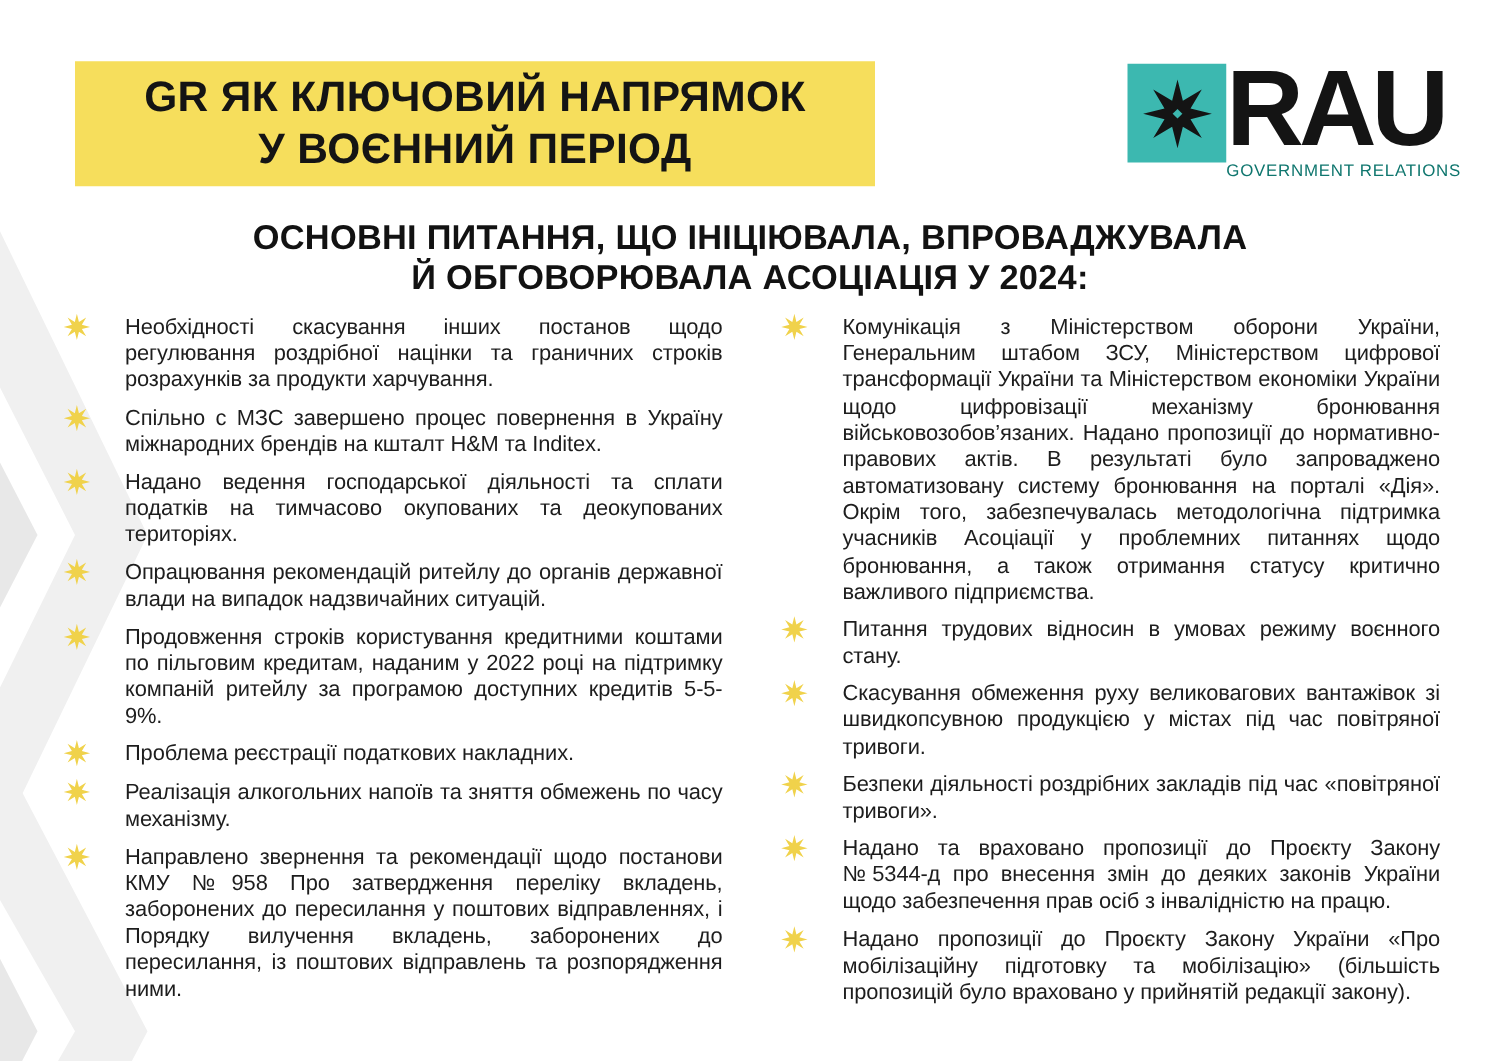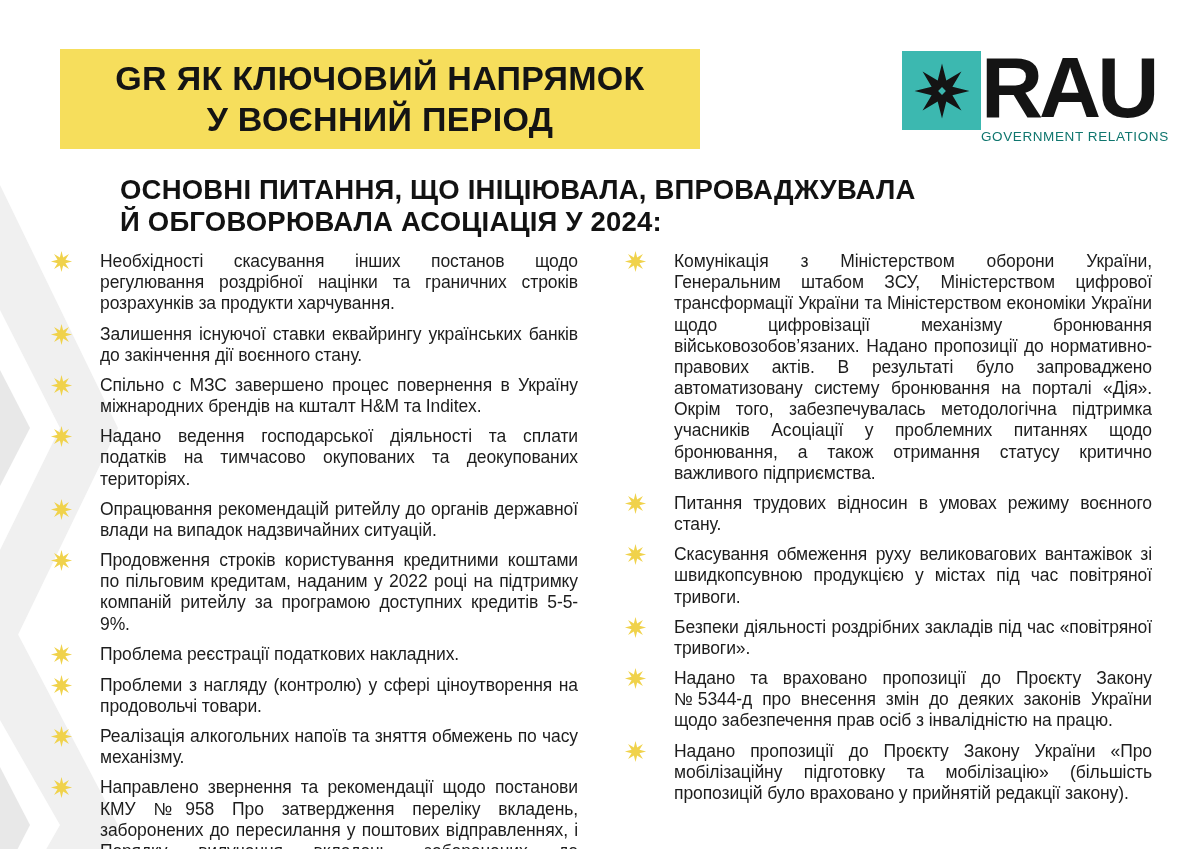--- a/index.html
+++ b/index.html
@@ -35,21 +35,21 @@
     font-size:86px;font-weight:bold;line-height:72px;letter-spacing:-4px;
     color:#141414;
   }
   .logo-sub{
     font-size:13.5px;font-weight:normal;letter-spacing:0.6px;color:#0f766e;margin-top:6px;
     white-space:nowrap;
   }
   
   .heading{
     position:absolute;top:174px;left:50%;transform:translateX(-50%);
-    width:960px;
+    width:960px;text-align:center;
     font-size:27.5px;font-weight:bold;line-height:1.17;letter-spacing:0.2px;color:#121212;
   }
   .heading .line{white-space:nowrap;}
   
   .content{
     position:absolute;top:251px;left:50px;width:1102px;
     display:flex;gap:46px;
   }
   .col{flex:1 1 0;list-style:none;margin:0;padding:0;min-width:0;}
   .col li{display:flex;gap:27px;margin:0 0 9px 0;align-items:flex-start;}
@@ -116,26 +116,20 @@
       <li>
         <svg class="bullet" viewBox="0 0 24 24">
             <use href="#star8" fill="#F0D24B"></use>
           </svg>
         <p>Необхідності скасування інших постанов щодо регулювання роздрібної націнки та граничних строків розрахунків за продукти харчування.</p>
       </li>
       <li>
         <svg class="bullet" viewBox="0 0 24 24">
             <use href="#star8" fill="#F0D24B"></use>
           </svg>
-        <p>Залишення існуючої ставки еквайрингу українських банків до закінчення дії воєнного стану.</p>
-      </li>
-      <li>
-        <svg class="bullet" viewBox="0 0 24 24">
-            <use href="#star8" fill="#F0D24B"></use>
-          </svg>
         <p>Спільно с МЗС завершено процес повернення в Україну міжнародних брендів на кшталт H&amp;M та Inditex.</p>
       </li>
       <li>
         <svg class="bullet" viewBox="0 0 24 24">
             <use href="#star8" fill="#F0D24B"></use>
           </svg>
         <p>Надано ведення господарської діяльності та сплати податків на тимчасово окупованих та деокупованих територіях.</p>
       </li>
       <li>
         <svg class="bullet" viewBox="0 0 24 24">
@@ -152,26 +146,20 @@
       <li>
         <svg class="bullet" viewBox="0 0 24 24">
             <use href="#star8" fill="#F0D24B"></use>
           </svg>
         <p>Проблема реєстрації податкових накладних.</p>
       </li>
       <li>
         <svg class="bullet" viewBox="0 0 24 24">
             <use href="#star8" fill="#F0D24B"></use>
           </svg>
-        <p>Проблеми з нагляду (контролю) у сфері ціноутворення на продовольчі товари.</p>
-      </li>
-      <li>
-        <svg class="bullet" viewBox="0 0 24 24">
-            <use href="#star8" fill="#F0D24B"></use>
-          </svg>
         <p>Реалізація алкогольних напоїв та зняття обмежень по часу механізму.</p>
       </li>
       <li>
         <svg class="bullet" viewBox="0 0 24 24">
             <use href="#star8" fill="#F0D24B"></use>
           </svg>
         <p>Направлено звернення та рекомендації щодо постанови КМУ №958 Про затвердження переліку вкладень, заборонених до пересилання у поштових відправленнях, і Порядку вилучення вкладень, заборонених до пересилання, із поштових відправлень та розпорядження ними.</p>
       </li>
     </ul>
 

